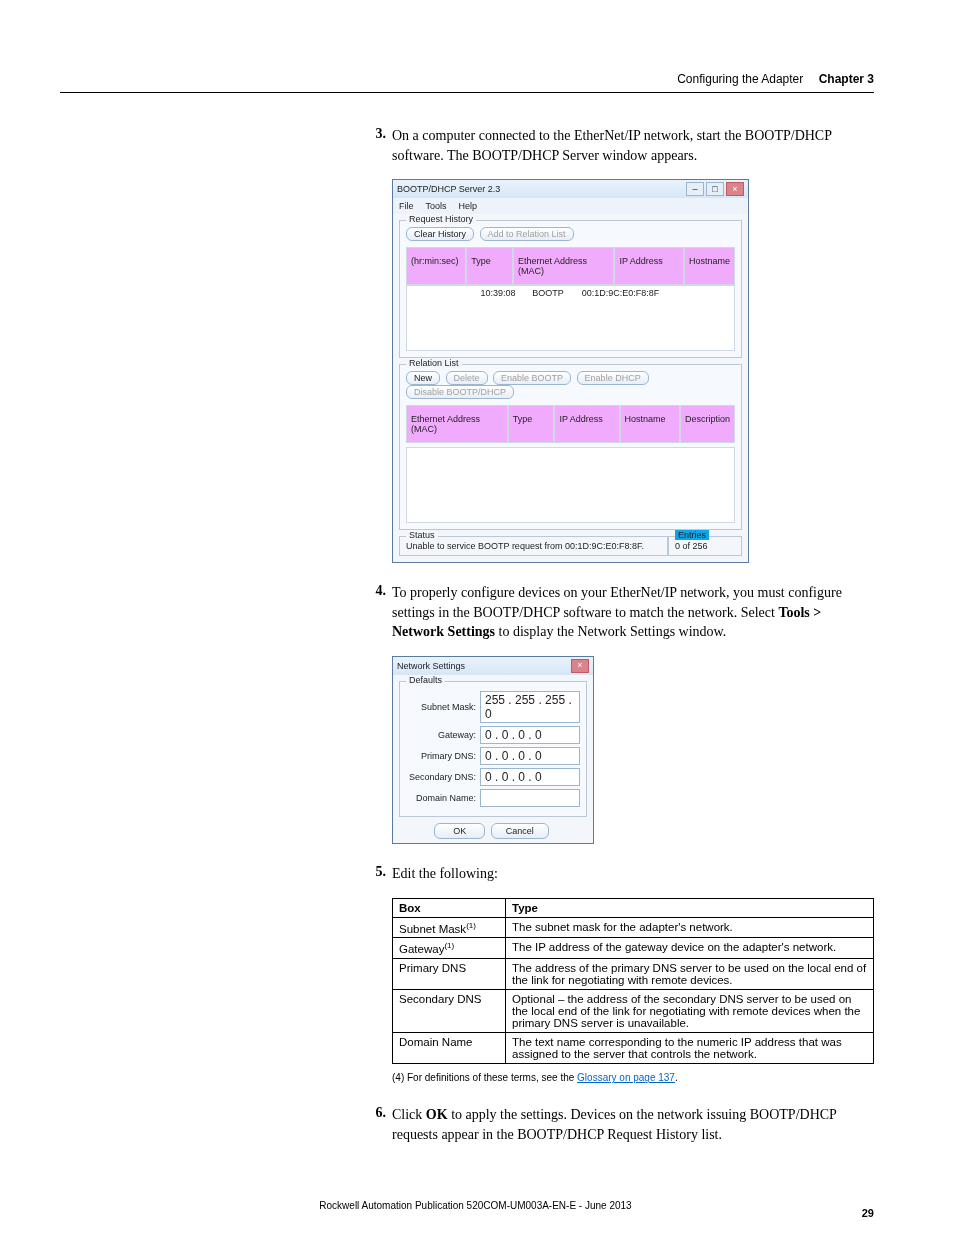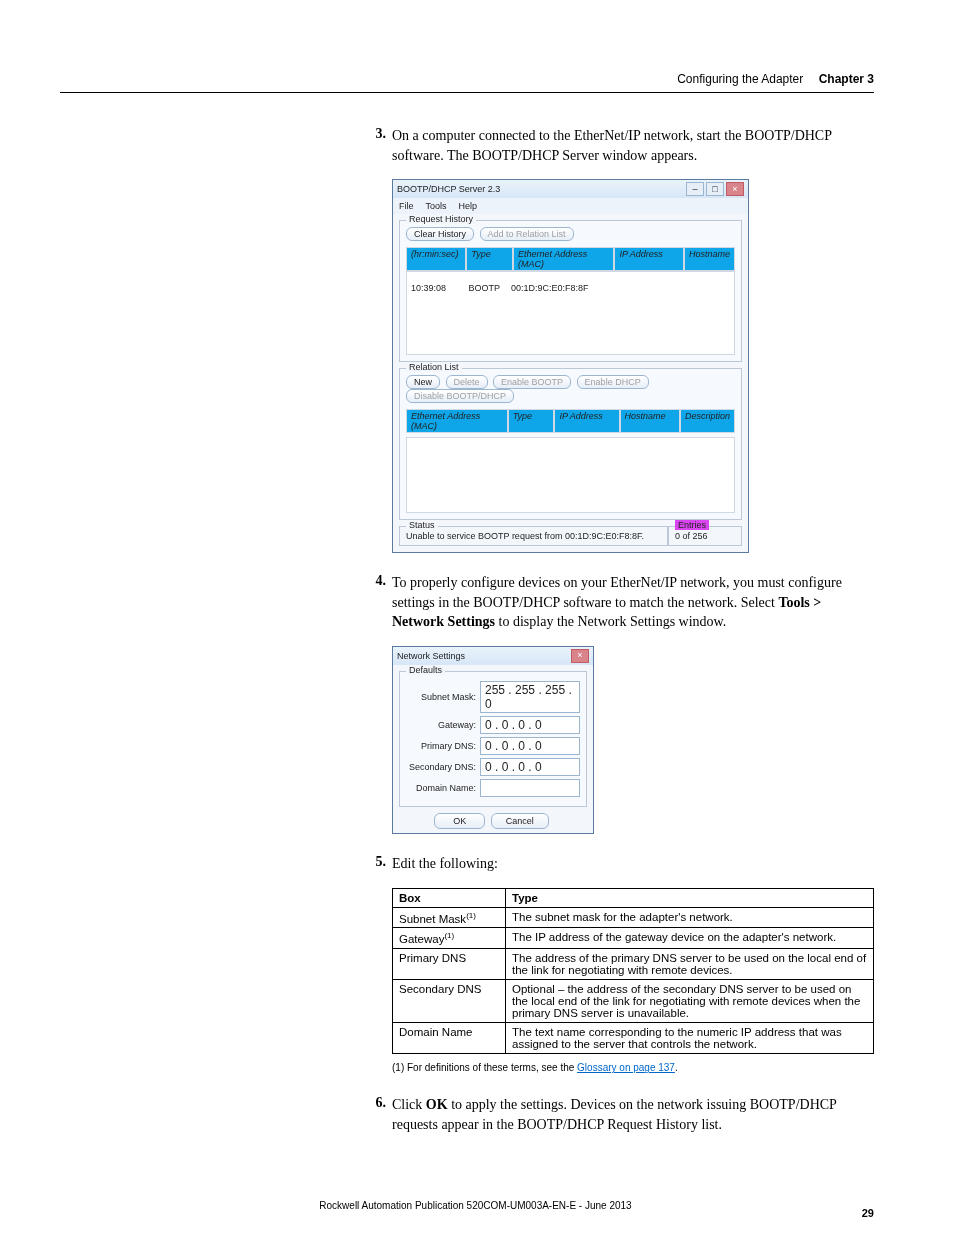--- a/index.html
+++ b/index.html
@@ -19,28 +19,28 @@
   .titlebar .ttxt { font-size: 9px; }
   .titlebar .ctrls { display: flex; gap: 2px; }
   .titlebar .ctrl { width: 16px; height: 12px; border: 1px solid #9db6d0; background: #e6eef8; display:flex; align-items:center; justify-content:center; font-size:9px; line-height:9px; }
   .titlebar .ctrl.close { background: #d9848b; border-color:#c25a63; color:#fff; }
   .menubar { height: 16px; background: #edf3fb; padding: 0 6px; display: flex; gap: 12px; align-items: center; font-size: 9px; }
   .group { border: 1px solid #bcc8d8; margin: 6px; padding: 6px; position: relative; background: #f6fafe; }
   .group-title { position: absolute; top: -7px; left: 6px; background: #f3f7fc; padding: 0 3px; font-size: 9px; }
   .btn { display: inline-block; border: 1px solid #9db6d0; background: linear-gradient(#fff,#e6eef8); padding: 1px 7px; font-size: 9px; margin-right: 3px; border-radius: 6px; }
   .btn.disabled { color: #a0a0a0; }
   .cols { display: flex; font-size: 9px; margin-top: 6px; }
-  .cols div { border: 1px solid #d0d8e4; padding: 1px 4px; background: #0ea5e9; font-style: italic; }
-  .listarea { border: 1px solid #d0d8e4; height: 60px; background: #fff; font-size: 9px; padding: 11px 4px; }
+  .cols div { border: 1px solid #d0d8e4; padding: 8px 4px; background: #f0abfc; }
+  .listarea { border: 1px solid #d0d8e4; height: 60px; background: #fff; font-size: 9px; padding: 2px 4px; text-align: center; }
   .listarea2 { border: 1px solid #d0d8e4; height: 70px; background: #fff; font-size: 9px; padding: 2px 4px; margin-top:4px;}
   .status-row { display: flex; margin: 0 6px 6px 6px; gap: 0; }
   .status-box { flex: 1; border: 1px solid #bcc8d8; padding: 4px 6px; font-size: 9px; position: relative; }
   .status-box .lbl { position:absolute; top:-7px; left:6px; background:#f3f7fc; padding:0 3px; }
   .entries-box { width: 60px; border: 1px solid #bcc8d8; padding: 4px 6px; font-size: 9px; position:relative; }
-  .entries-box .lbl { position:absolute; top:-7px; left:6px; background:#d946ef; padding:0 3px; }
+  .entries-box .lbl { position:absolute; top:-7px; left:6px; background:#0ea5e9; padding:0 3px; }
   
   .ns { width: 200px; }
   .ns .row { display: flex; align-items: center; margin: 3px 0; }
   .ns .row .rlabel { width: 70px; text-align: right; font-size: 9px; padding-right: 4px; }
   .ns .row .ip { flex:1; border:1px solid #9db6d0; background:#fff; font-size:12px; padding:1px 4px; display:flex; justify-content:space-between; }
   .ns .btns { text-align: center; margin-top: 6px; }
   
   table.desc { border-collapse: collapse; width: 100%; font-family: Arial, Helvetica, sans-serif; font-size: 11.5px; margin-top:6px; margin-left:30px; width:calc(100% - 30px);}
   table.desc th, table.desc td { border: 1px solid #000; padding: 3px 6px; text-align: left; vertical-align: top; }
   table.desc th { font-weight: bold; background:#fff; }
@@ -204,21 +204,21 @@
             <td>Optional – the address of the secondary DNS server to be used on the local end of the link for negotiating with remote devices when the primary DNS server is unavailable.</td>
           </tr>
           <tr>
             <td>Domain Name</td>
             <td>The text name corresponding to the numeric IP address that was assigned to the server that controls the network.</td>
           </tr>
         </tbody>
     </table>
 
     <div class="footnote">
-      <span>(1)   For definitions of these terms, see the </span><a href="#">Glossary on page 137</a><span>.</span>
+      <span>(4)   For definitions of these terms, see the </span><a href="#">Glossary on page 137</a><span>.</span>
     </div>
 
     <div style="height:22px;"></div>
 
     <div class="step">
       <div class="step-num">6.</div>
       <div class="step-txt">
         <span>Click </span><b>OK</b><span> to apply the settings. Devices on the network issuing BOOTP/DHCP requests appear in the BOOTP/DHCP Request History list.</span>
       </div>
     </div>

